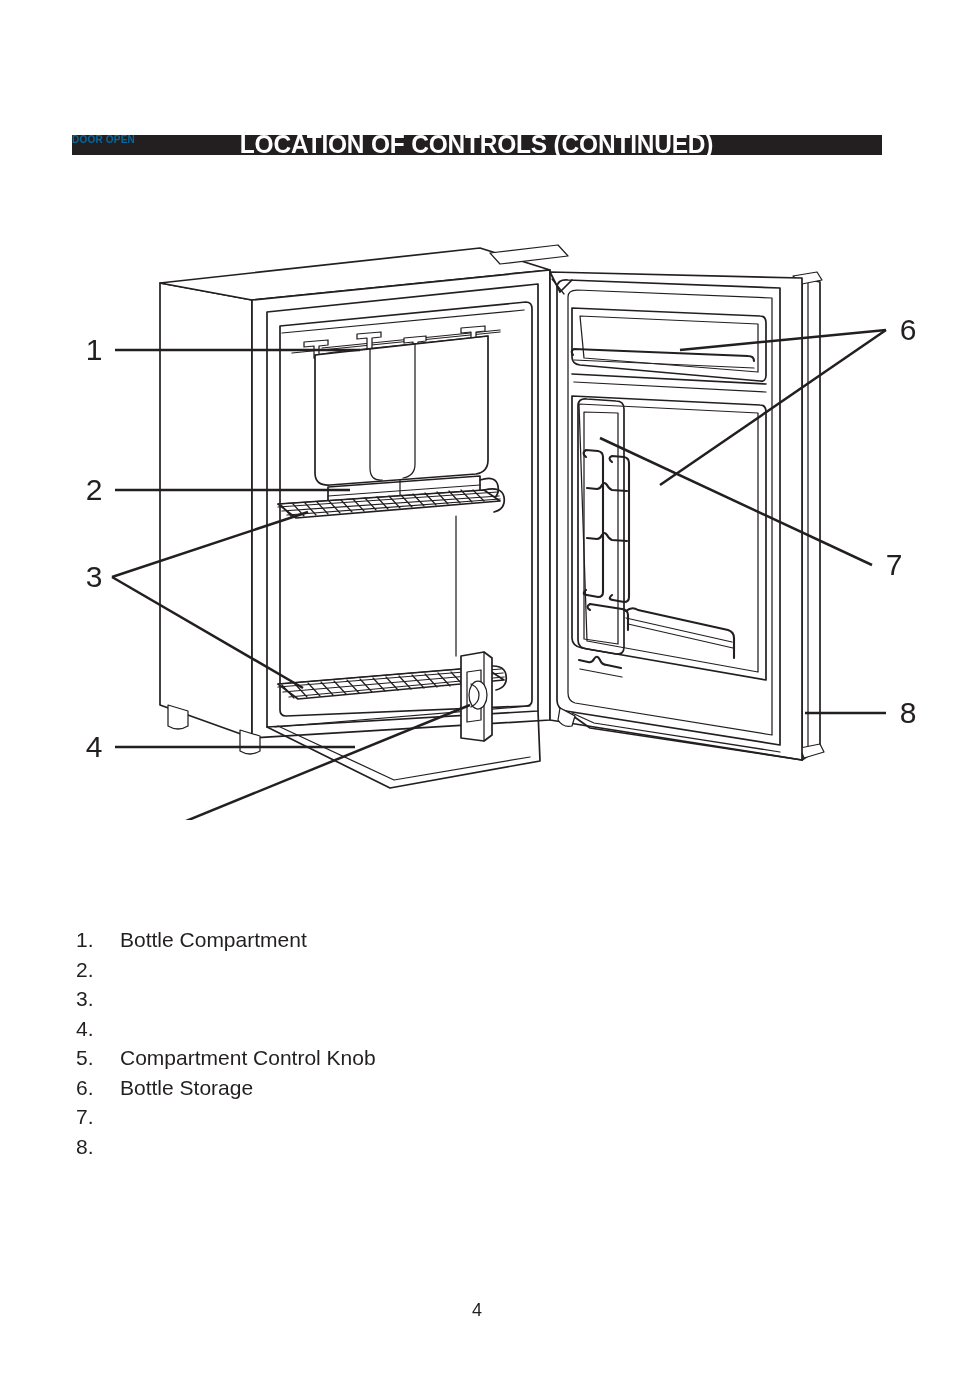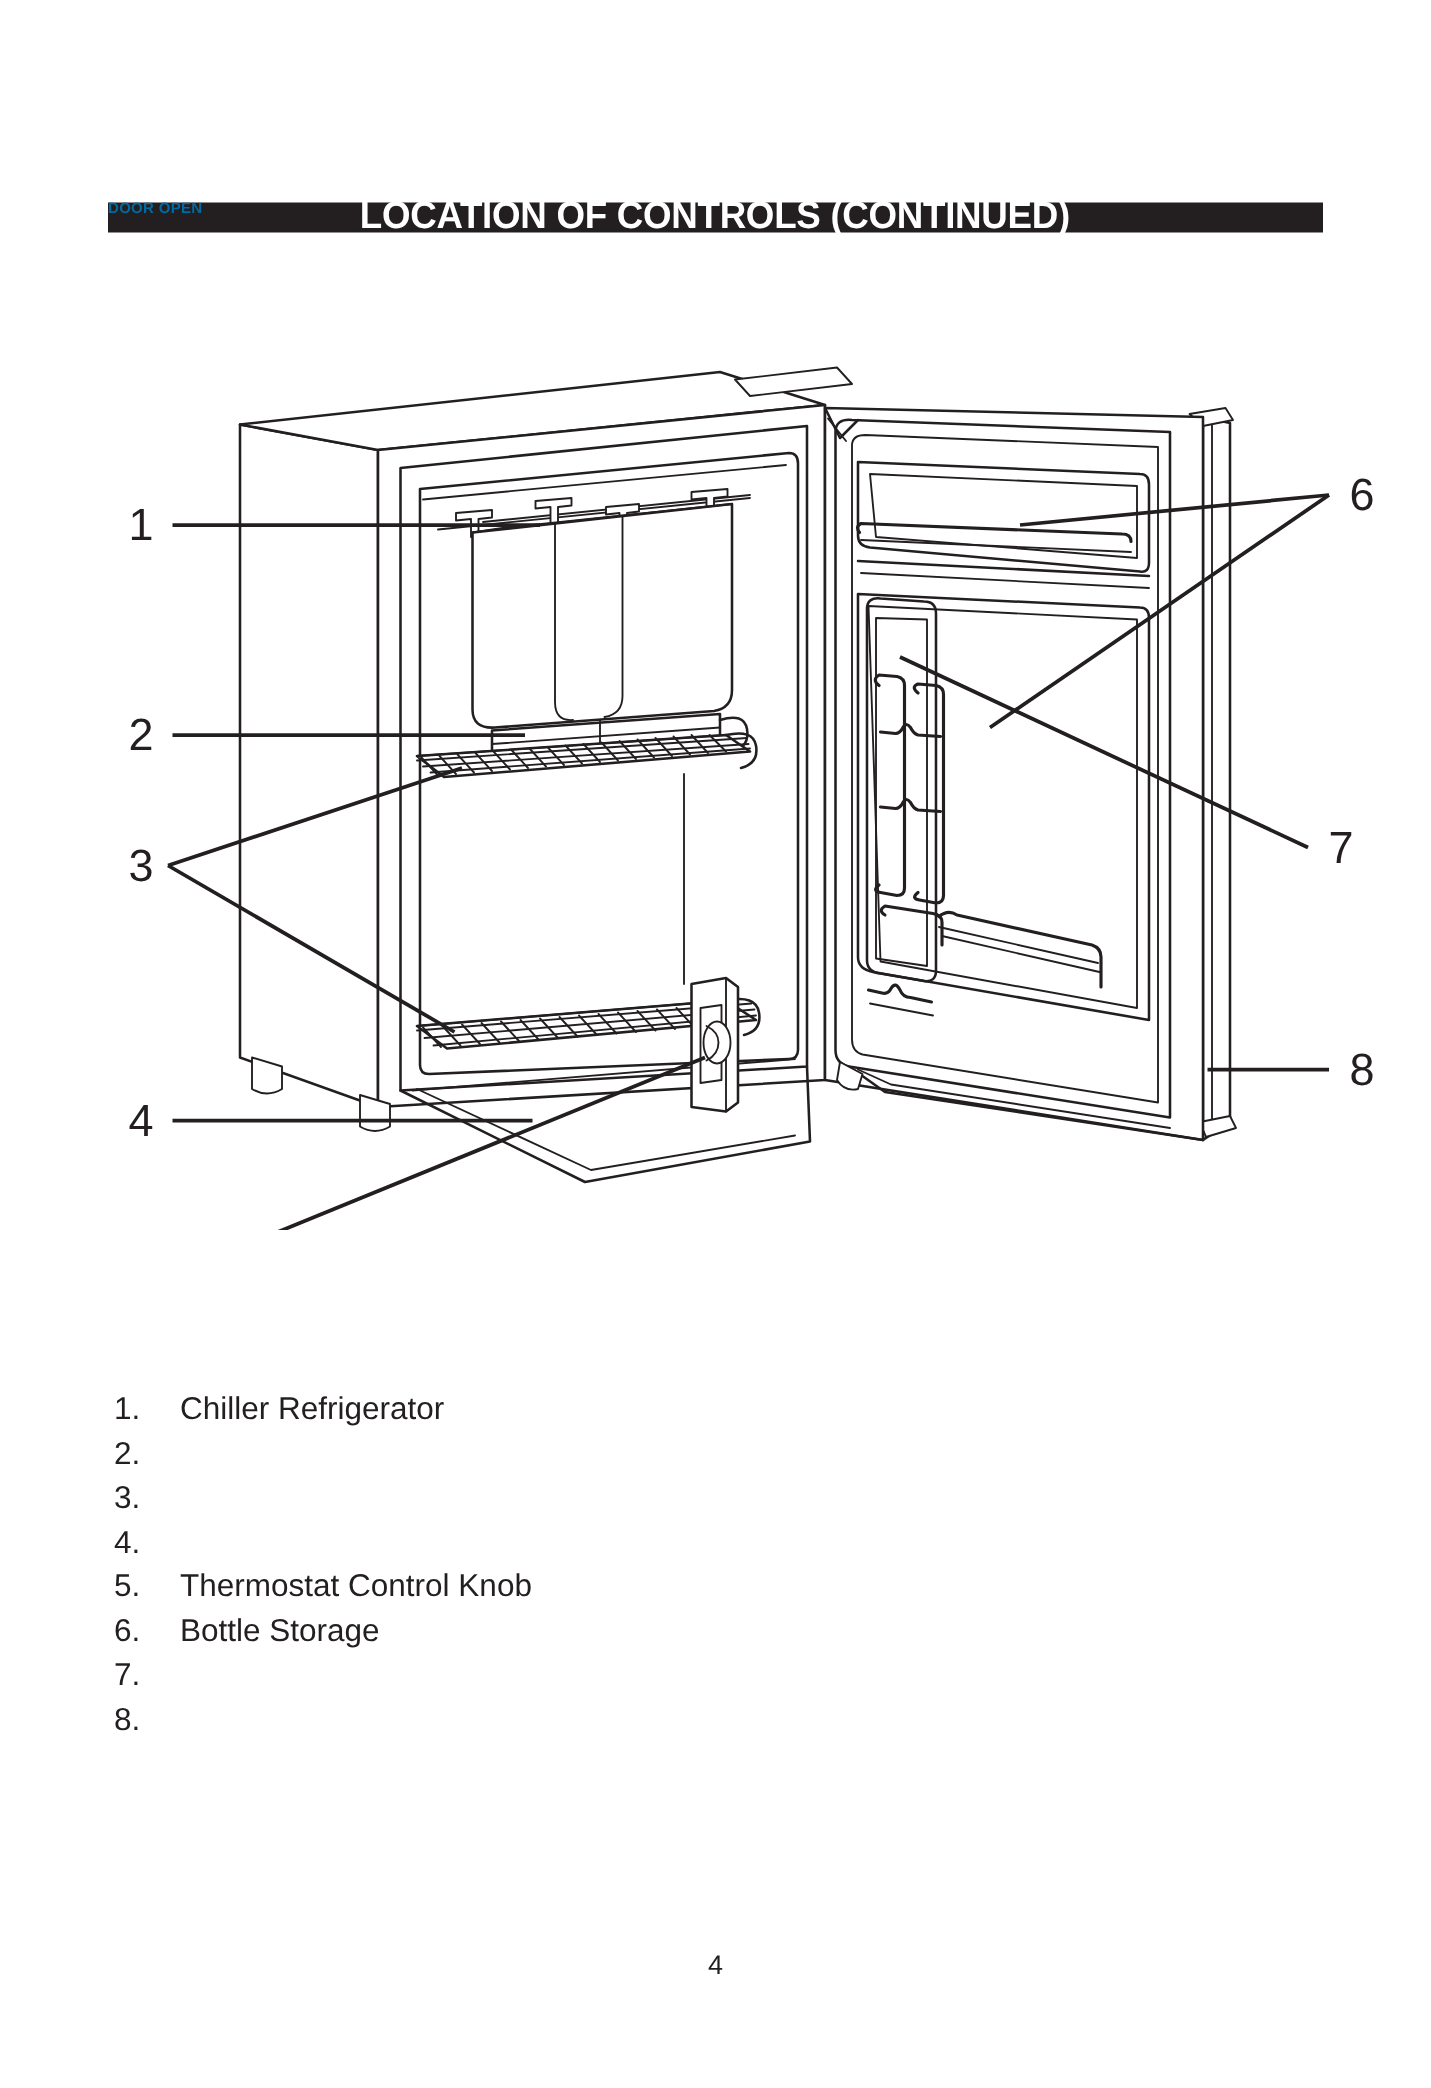--- a/index.html
+++ b/index.html
@@ -333,34 +333,34 @@
       <text class="num" x="34" y="700" text-anchor="middle">5</text>
       <text class="num" x="848" y="180" text-anchor="middle">6</text>
       <text class="num" x="834" y="415" text-anchor="middle">7</text>
       <text class="num" x="848" y="563" text-anchor="middle">8</text>
     </svg>
   </div>
 
   <div class="legend">
     <div class="legend-row">
       <span class="legend-num">1.</span>
-      <span class="legend-label">Chiller Refrigerator</span>
+      <span class="legend-label">Bottle Compartment</span>
     </div>
     <div class="legend-row">
       <span class="legend-num">2.</span>
     </div>
     <div class="legend-row">
       <span class="legend-num">3.</span>
     </div>
     <div class="legend-row">
       <span class="legend-num">4.</span>
     </div>
     <div class="legend-row">
       <span class="legend-num">5.</span>
-      <span class="legend-label">Thermostat Control Knob</span>
+      <span class="legend-label">Compartment Control Knob</span>
     </div>
     <div class="legend-row">
       <span class="legend-num">6.</span>
       <span class="legend-label">Bottle Storage</span>
     </div>
     <div class="legend-row">
       <span class="legend-num">7.</span>
     </div>
     <div class="legend-row">
       <span class="legend-num">8.</span>

